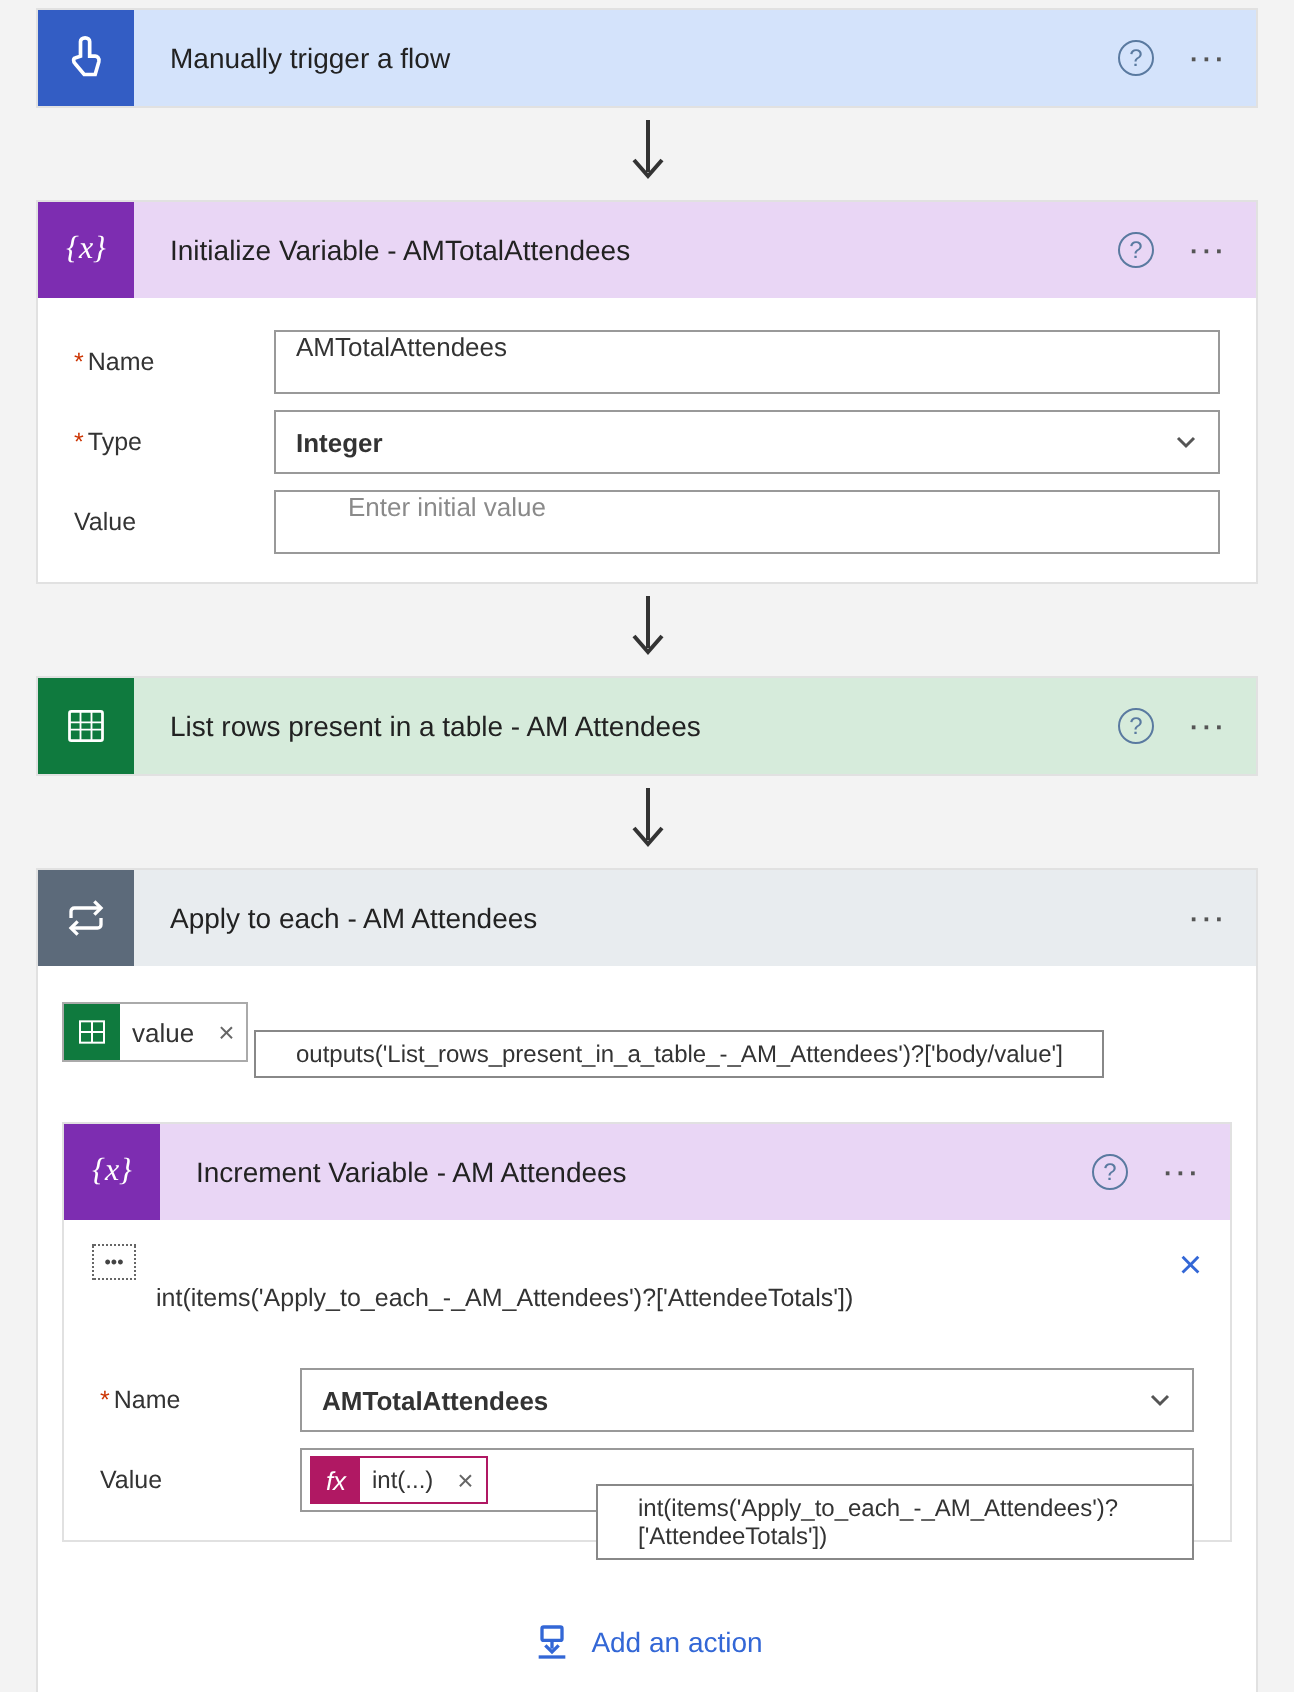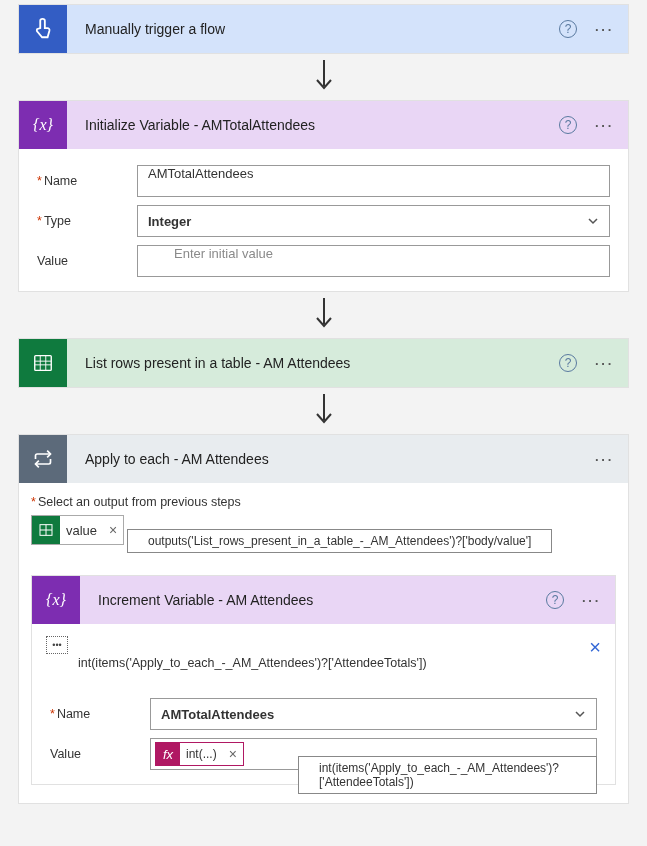--- a/index.html
+++ b/index.html
@@ -159,21 +159,20 @@
           <path d="M21 12v4a2 2 0 0 1-2 2H3"></path>
         </svg>
     </div>
     <div class="title">Apply to each - AM Attendees</div>
     <div class="hdr-actions">
       <div class="ellipsis">···</div>
     </div>
   </div>
 
   <div class="container-body">
-    <div class="sublabel req">Select an output from previous steps</div>
     <div class="token-row">
       <div class="token">
         <div class="tk-icon">
           <svg width="16" height="16" viewBox="0 0 24 24" fill="none" stroke="#fff" stroke-width="1.5">
               <rect x="3" y="4" width="18" height="16"></rect>
               <line x1="3" y1="12" x2="21" y2="12"></line>
               <line x1="12" y1="4" x2="12" y2="20"></line>
             </svg>
         </div>
         <span class="tk-text">value</span>
@@ -220,14 +219,23 @@
               <div class="tk-icon-fx" style="width:24px;height:24px;">fx</div>
               <span class="tk-text" style="font-size:12px;">int(...)</span>
               <span class="tk-close">×</span>
             </div>
           </div>
           <div class="tt" style="left:248px; top:18px;">int(items('Apply_to_each_-_AM_Attendees')?['AttendeeTotals'])</div>
         </div>
       </div>
     </div>
 
+    <div class="add-action">
+      <svg class="add-icon" viewBox="0 0 24 24" fill="none" stroke="#3367d6" stroke-width="2">
+          <rect x="6" y="3" width="12" height="8" rx="1"></rect>
+          <line x1="12" y1="11" x2="12" y2="16"></line>
+          <polyline points="8,14 12,18 16,14"></polyline>
+          <line x1="4" y1="21" x2="20" y2="21"></line>
+        </svg>
+      <span>Add an action</span>
+    </div>
   </div>
 </div>
 
 </body></html>

